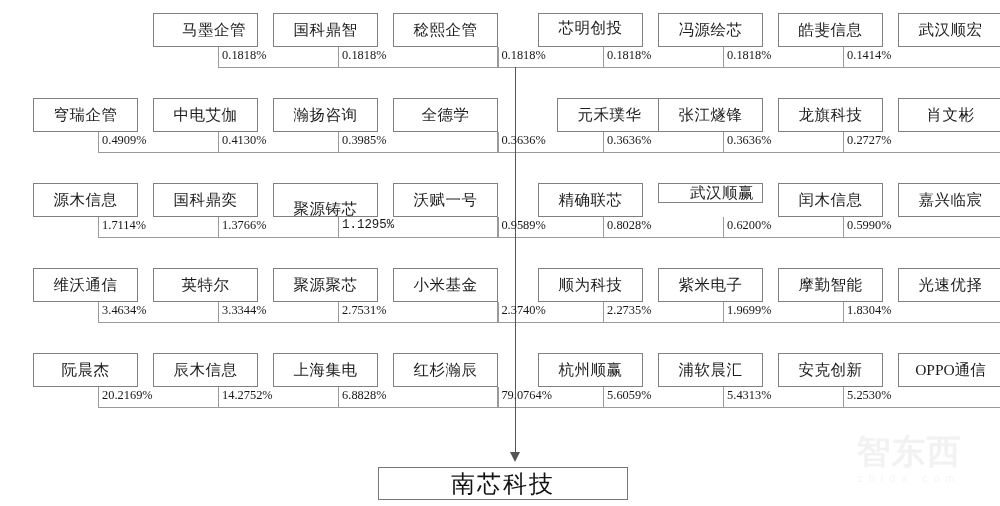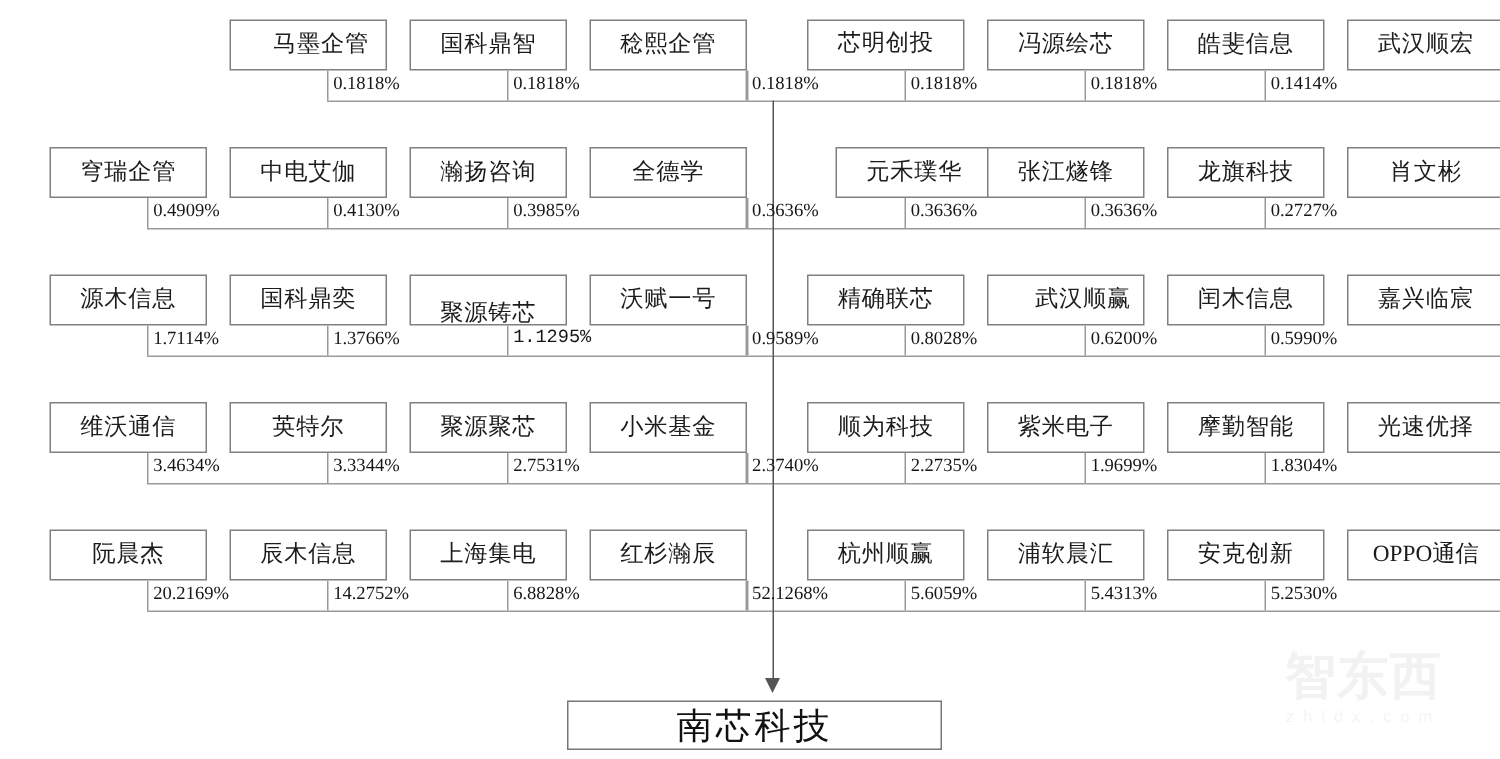--- a/index.html
+++ b/index.html
@@ -240,21 +240,21 @@
       <span>沃赋一号</span>
     </div>
     <div class="vline" style="left: 497.4px; top: 217px; height: 20px;"></div>
     <div class="pct" style="left: 501.4px; top: 219px;">0.9589%</div>
     <div class="hline" style="left: 98.1px; top: 237px; width: 416.9px;"></div>
     <div class="node" style="left: 538px; top: 183px; width: 105px; height: 34px;">
       <span>精确联芯</span>
     </div>
     <div class="vline" style="left: 603.1px; top: 217px; height: 20px;"></div>
     <div class="pct" style="left: 607.1px; top: 219px;">0.8028%</div>
-    <div class="node" style="left: 658px; top: 183px; width: 105px; height: 34px; padding-left: 23px;">
+    <div class="node" style="left: 658px; top: 183px; width: 105px; height: 20px; padding-left: 23px;">
       <span>武汉顺赢</span>
     </div>
     <div class="vline" style="left: 723.1px; top: 217px; height: 20px;"></div>
     <div class="pct" style="left: 727.1px; top: 219px;">0.6200%</div>
     <div class="node" style="left: 778px; top: 183px; width: 105px; height: 34px;">
       <span>闰木信息</span>
     </div>
     <div class="vline" style="left: 843.1px; top: 217px; height: 20px;"></div>
     <div class="pct" style="left: 847.1px; top: 219px;">0.5990%</div>
     <div class="node" style="left: 898px; top: 183px; width: 105px; height: 34px;">
@@ -313,21 +313,21 @@
     <div class="pct" style="left: 222.1px; top: 389px;">14.2752%</div>
     <div class="node" style="left: 273px; top: 353px; width: 105px; height: 34px;">
       <span>上海集电</span>
     </div>
     <div class="vline" style="left: 338.1px; top: 387px; height: 20px;"></div>
     <div class="pct" style="left: 342.1px; top: 389px;">6.8828%</div>
     <div class="node" style="left: 393px; top: 353px; width: 105px; height: 34px;">
       <span>红杉瀚辰</span>
     </div>
     <div class="vline" style="left: 497.4px; top: 387px; height: 20px;"></div>
-    <div class="pct" style="left: 501.4px; top: 389px;">52.1268%</div>
+    <div class="pct" style="left: 501.4px; top: 389px;">79.0764%</div>
     <div class="hline" style="left: 98.1px; top: 407px; width: 416.9px;"></div>
     <div class="node" style="left: 538px; top: 353px; width: 105px; height: 34px;">
       <span>杭州顺赢</span>
     </div>
     <div class="vline" style="left: 603.1px; top: 387px; height: 20px;"></div>
     <div class="pct" style="left: 607.1px; top: 389px;">5.6059%</div>
     <div class="node" style="left: 658px; top: 353px; width: 105px; height: 34px;">
       <span>浦软晨汇</span>
     </div>
     <div class="vline" style="left: 723.1px; top: 387px; height: 20px;"></div>

